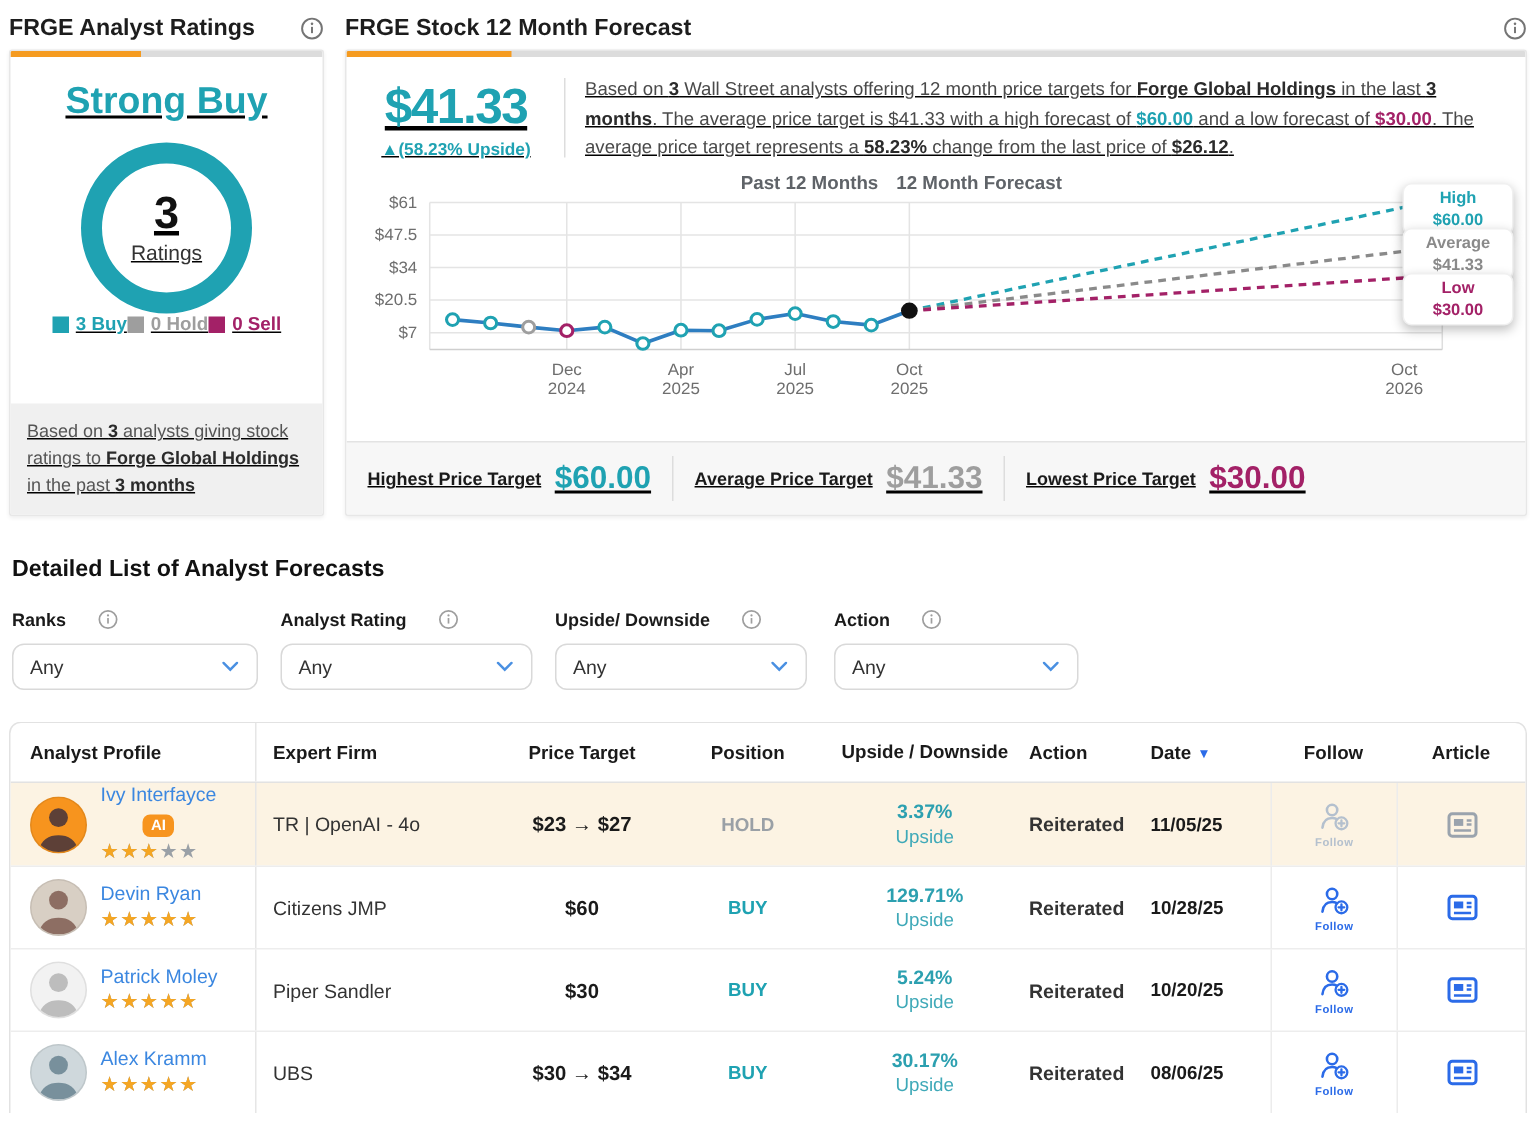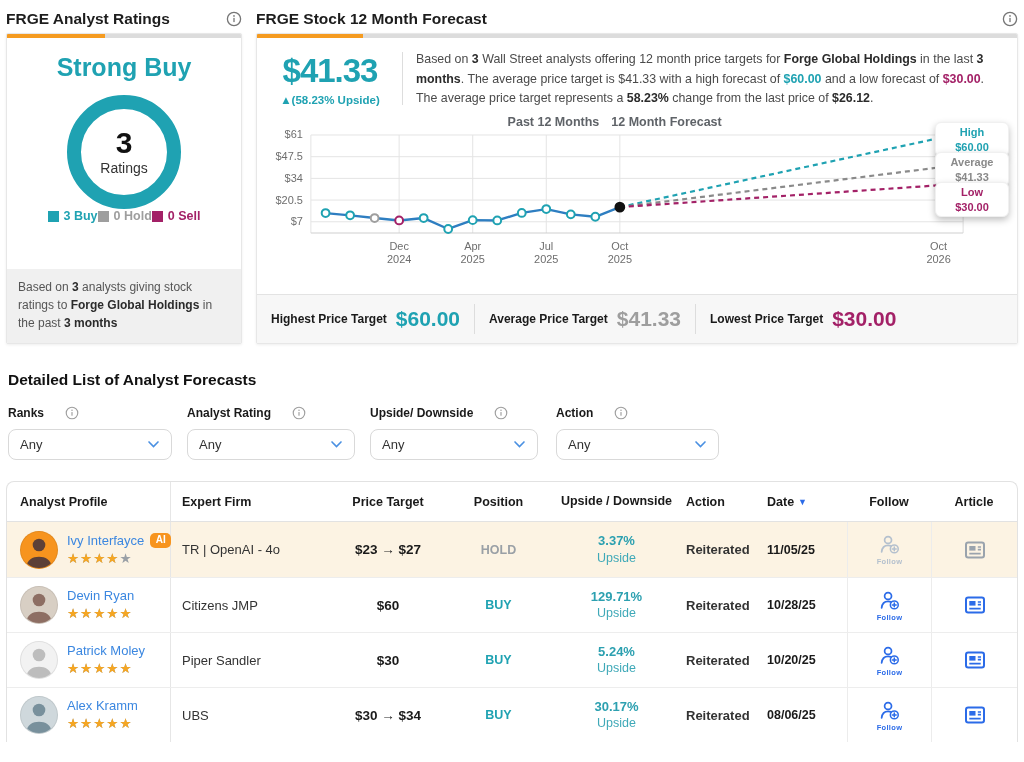--- a/index.html
+++ b/index.html
@@ -1,25 +1,25 @@
 <!DOCTYPE html>
 <html><head>
 <meta charset="utf-8">
 <style>
   * { margin:0; padding:0; box-sizing:border-box; }
   body { background:#fff; font-family:"Liberation Sans","DejaVu Sans",sans-serif; }
   .page { width:1024px; height:762px; overflow:hidden; background:#fff; padding:8px 6px 0; position:relative; }
 
   
   .toprow { display:flex; gap:14px; align-items:flex-start; }
-  .colL { width:236px; flex:none; }
+  .colL { width:210px; flex:none; }
   .colR { flex:1; min-width:0; }
   .panel-head { display:flex; justify-content:space-between; align-items:center; height:22px; margin-bottom:3px; }
   .panel-title { font-size:15.5px; font-weight:bold; color:#1d1d1d; }
-  .card { border:1px solid #e7e7e7; background:#fff; box-shadow:0 1px 3px rgba(0,0,0,.07); border-radius:2px; height:311px; display:flex; flex-direction:column; overflow:hidden; }
+  .card { border:1px solid #e7e7e7; background:#fff; box-shadow:0 1px 3px rgba(0,0,0,.07); border-radius:2px; height:311px; display:flex; flex-direction:column; overflow:hidden;text-decoration:underline; }
   .accent { height:4px; background:#dcdcdc; flex:none; }
   .accent > div { height:100%; background:#F59B20; }
 
   
   .consensus { text-align:center; font-size:25px; font-weight:bold; color:#1FA2B2; margin-top:15px; }
   .donut-wrap { display:flex; justify-content:center; margin-top:13px; }
   .donut { width:114px; height:114px; border:14px solid #1FA2B2; border-radius:50%; display:flex; flex-direction:column; align-items:center; justify-content:center; }
   .donut .num { font-size:30px; font-weight:bold; color:#111; line-height:1; }
   .donut .lbl { font-size:14px; color:#333; margin-top:2px; }
   .legend { display:flex; justify-content:center; gap:0; margin-top:0;align-items:center; }
@@ -80,21 +80,21 @@
   .c5 .pct { font-size:13px; font-weight:bold; color:#2CA0B0; }
   .c5 .uplabel { font-size:12.5px; color:#3FA9B8; }
   .c6 { padding-left:3px; font-size:13px; color:#333;font-weight:bold; }
   .c7 { padding-left:4px; font-size:12.5px; font-weight:bold; color:#1a1a1a; }
   .c8, .c9 { justify-content:center; }
   .trow .c8, .trow .c9 { border-left:1px solid #ececec; height:100%; }
   .sorticon { color:#2B6BE8; font-size:9px; margin-left:4px; }
   .avatar { width:38px; height:38px; border-radius:50%; overflow:hidden; flex:none; display:block; border:1px solid rgba(0,0,0,.08); cursor:pointer; }
   .avatar svg { width:100%; height:100%; display:block; }
   .nameblock { display:flex; flex-direction:column; min-width:0; }
-  .namerow { display:flex; align-items:center; gap:6px; }
+  .namerow { display:flex; align-items:center; gap:6px;flex-direction:column; }
   .alink { font-size:13px; color:#3B87E0; text-decoration:none; cursor:pointer; white-space:nowrap; }
   .aibadge { background:#F7941E; color:#fff; font-size:10px; font-weight:bold; border-radius:5px; padding:2.5px 5.5px; line-height:1; }
   .stars { position:relative; display:inline-block; font-size:13.5px; letter-spacing:1px; color:#9aa0a6; line-height:1.2; margin-top:2px; font-family:"DejaVu Sans",sans-serif; }
   .stars .fill { position:absolute; left:0; top:0; overflow:hidden; white-space:nowrap; color:#F5A623; }
   button { background:none; border:none; font-family:inherit; cursor:pointer; }
   .follow { display:flex; flex-direction:column; align-items:center; color:#2B6BE8; gap:1px; }
   .follow.muted { color:#B4C0CE; }
   .follow .flbl { font-size:7.5px; font-weight:bold; letter-spacing:.3px; }
   .article-btn { color:#2B6BE8; display:flex; }
   .article-btn.muted { color:#9AA3AD; }

